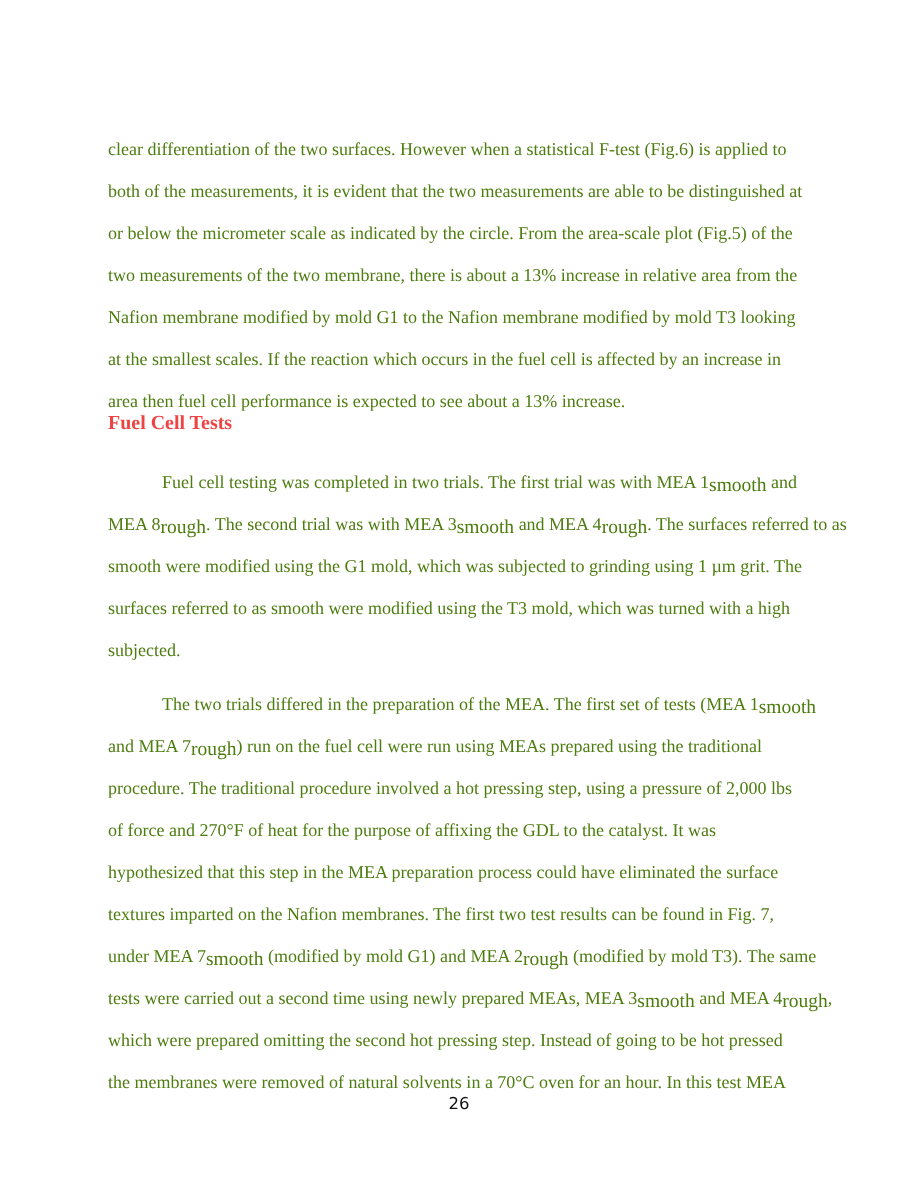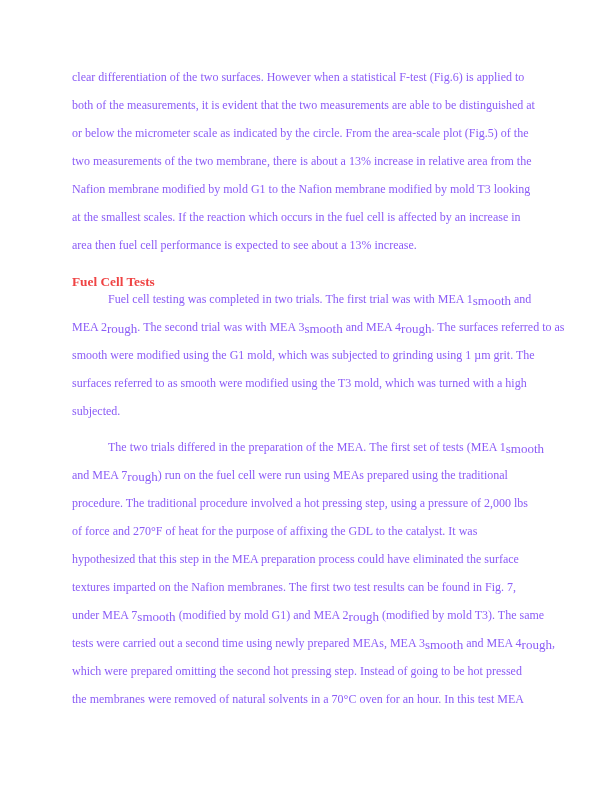--- a/index.html
+++ b/index.html
@@ -1,21 +1,22 @@
 <!DOCTYPE html>
 <html><head>
 <meta charset="utf-8">
 <style>
   html, body { margin: 0; padding: 0; background: #ffffff; }
   body { width: 612px; height: 792px; position: relative; overflow: hidden; }
   .page { position: absolute; left: 0; top: 0; width: 612px; height: 792px; background: #fff; }
   .line {
     position: absolute; left: 72px; white-space: nowrap;
-    font-family: "Liberation Serif", serif; font-size: 12px; color: #8b5cf6;
+    font-family: "Liberation Serif", serif; font-size: 12px; color: #4d7c0f;
     line-height: 14px;
+    margin-top: 22px;
   }
   .indent { left: 108px; }
   .heading {
     position: absolute; left: 72px; top: 274px;
     font-family: "Liberation Serif", serif; font-size: 13.3px; font-weight: bold;
     color: #ef4444; line-height: 16px; white-space: nowrap;
   }
   sub { font-size: 13px; vertical-align: -2px; line-height: 0; }
   .pagenum {
     position: absolute; left: 0; width: 612px; top: 729px; text-align: center;
@@ -34,32 +35,33 @@
     <div class="line" style="top:154px">two measurements of the two membrane, there is about a 13% increase in relative area from the</div>
     <div class="line" style="top:182px">Nafion membrane modified by mold G1 to the Nafion membrane modified by mold T3 looking</div>
     <div class="line" style="top:210px">at the smallest scales.  If the reaction which occurs in the fuel cell is affected by an increase in</div>
     <div class="line" style="top:238px">area then fuel cell performance is expected to see about a 13% increase.</div>
   </div>
 
   <div class="heading">Fuel Cell Tests</div>
 
   <div>
     <div class="line indent" style="top:292px"><span>Fuel cell testing was completed in two trials.  The first trial was with MEA 1</span><sub>smooth</sub><span> and</span></div>
-    <div class="line" style="top:320px"><span>MEA 2</span><sub>rough</sub><span>.  The second trial was with MEA 3</span><sub>smooth</sub><span> and MEA 4</span><sub>rough</sub><span>. The surfaces referred to as</span></div>
+    <div class="line" style="top:320px"><span>MEA 8</span><sub>rough</sub><span>.  The second trial was with MEA 3</span><sub>smooth</sub><span> and MEA 4</span><sub>rough</sub><span>. The surfaces referred to as</span></div>
     <div class="line" style="top:348px">smooth were modified using the G1 mold, which was subjected to grinding using 1 µm grit.  The</div>
     <div class="line" style="top:376px">surfaces referred to as smooth were modified using the T3 mold, which was turned with a high</div>
     <div class="line" style="top:404px">subjected.</div>
   </div>
 
   <div>
     <div class="line indent" style="top:440px"><span>The two trials differed in the preparation of the MEA.  The first set of tests (MEA 1</span><sub>smooth</sub></div>
     <div class="line" style="top:468px"><span>and MEA 7</span><sub>rough</sub><span>) run on the fuel cell were run using MEAs prepared using the traditional</span></div>
     <div class="line" style="top:496px">procedure.  The traditional procedure involved a hot pressing step, using a pressure of 2,000 lbs</div>
     <div class="line" style="top:524px">of force and 270°F of heat for the purpose of affixing the GDL to the catalyst.   It was</div>
     <div class="line" style="top:552px">hypothesized that this step in the MEA preparation process could have eliminated the surface</div>
     <div class="line" style="top:580px">textures imparted on the Nafion membranes.  The first two test results can be found in Fig. 7,</div>
     <div class="line" style="top:608px"><span>under MEA 7</span><sub>smooth</sub><span> (modified by mold G1) and MEA 2</span><sub>rough</sub><span> (modified by mold T3).  The same</span></div>
     <div class="line" style="top:636px"><span>tests were carried out a second time using newly prepared MEAs, MEA 3</span><sub>smooth</sub><span> and MEA 4</span><sub>rough</sub><span>,</span></div>
     <div class="line" style="top:664px">which were prepared omitting the second hot pressing step.  Instead of going to be hot pressed</div>
     <div class="line" style="top:692px">the membranes were removed of natural solvents in a 70°C oven for an hour.  In this test MEA</div>
   </div>
 
+  <div class="pagenum">26</div>
 </div>
 
 </body></html>

